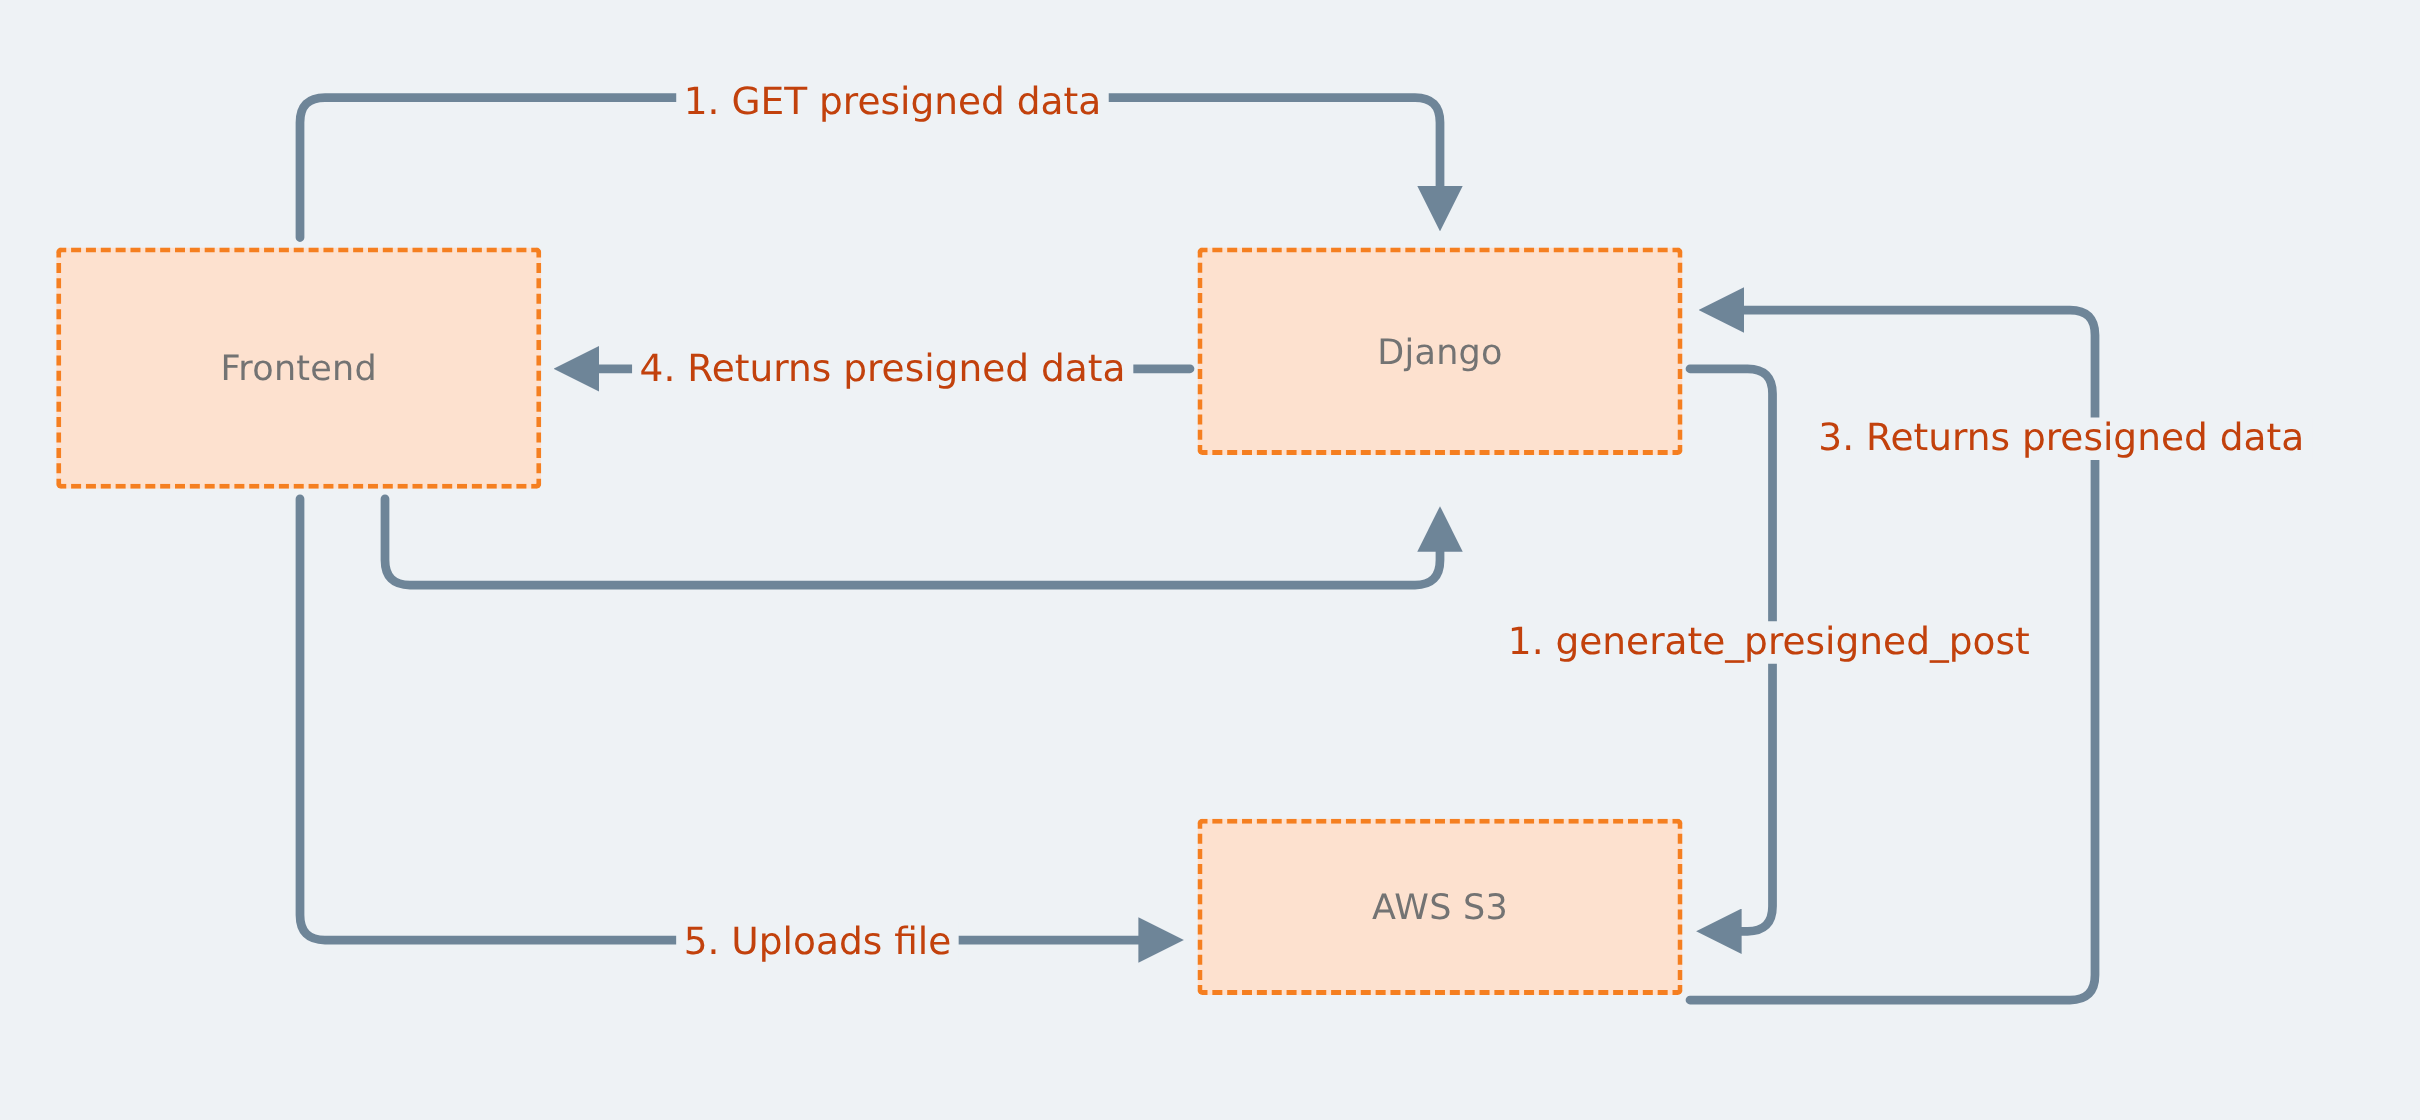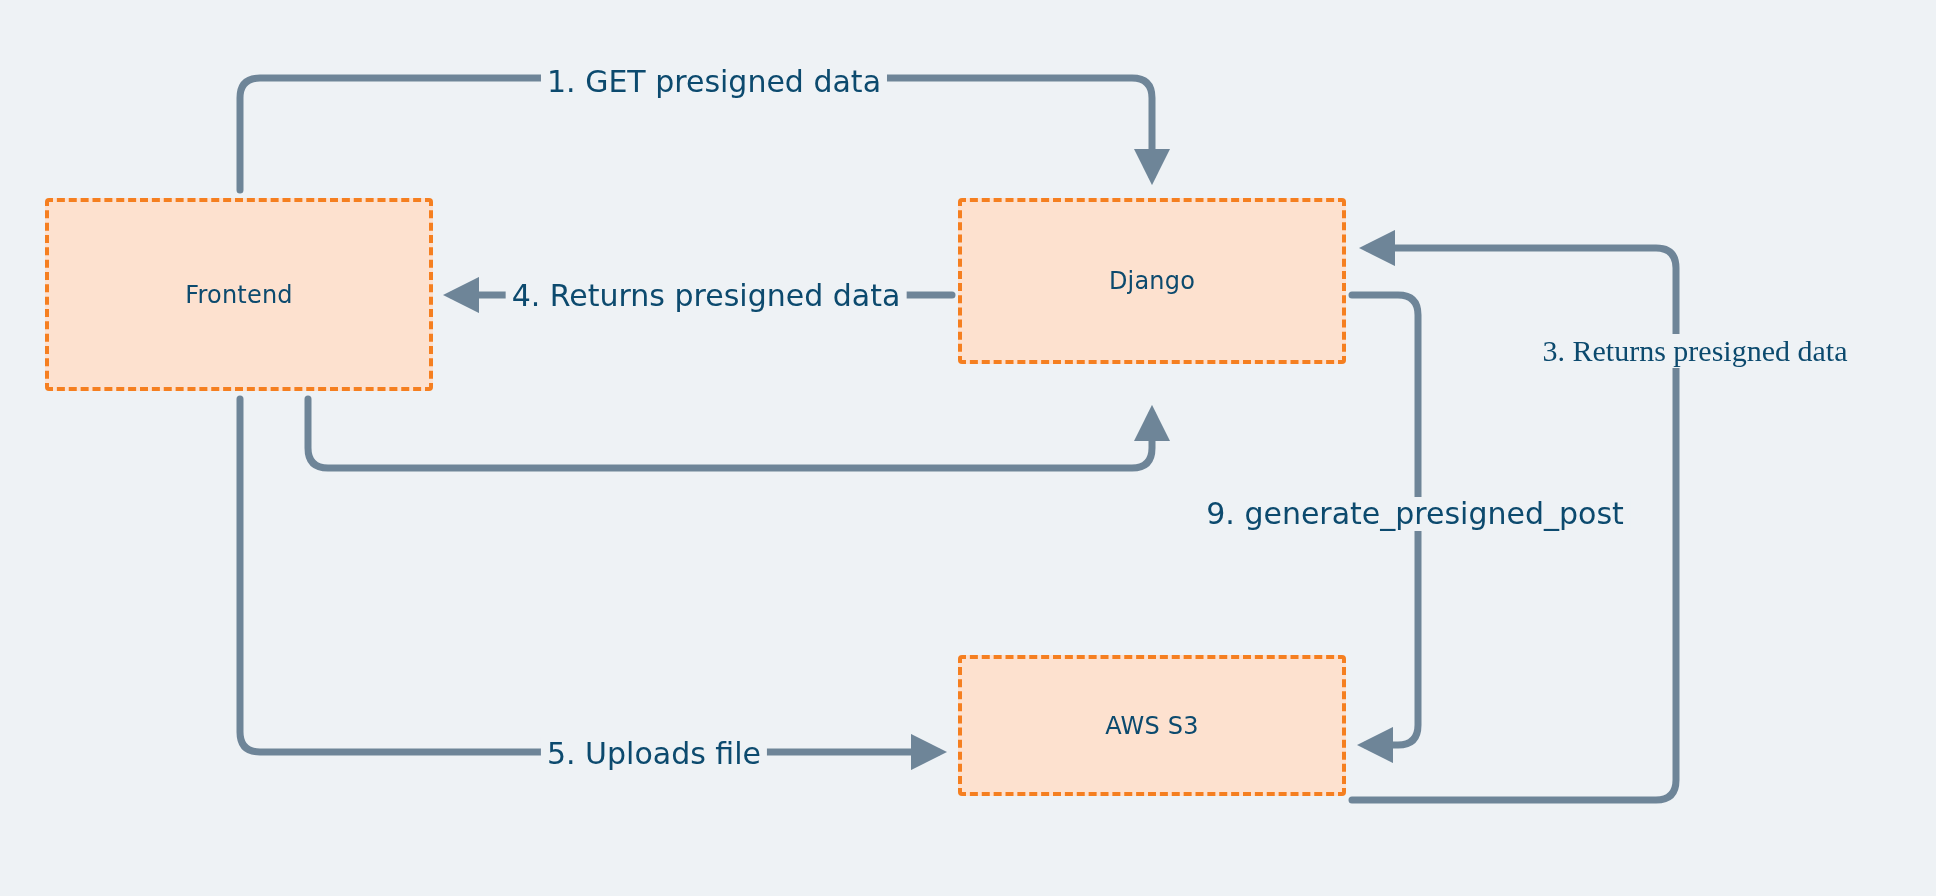--- a/index.html
+++ b/index.html
@@ -32,44 +32,44 @@
     box-sizing: border-box;
     background: #fde1cf;
     border: 4px dashed #f57f20;
     border-radius: 4px;
     display: flex;
     align-items: center;
     justify-content: center;
   }
   .node-label {
     font-family: "DejaVu Sans", sans-serif;
-    font-size: 24px;
-    color: #0c4a6e;
+    font-size: 28px;
+    color: #737373;
     letter-spacing: 0.2px;
     white-space: pre;
   }
   .edge-label {
     position: absolute;
     font-family: "DejaVu Sans", sans-serif;
     font-size: 30px;
-    color: #0c4a6e;
+    color: #c2410c;
     white-space: pre;
     background: #eef2f5;
     padding: 0 6px;
     line-height: 34px;
     transform: translate(-50%, -50%);
     pointer-events: none;
   }
   #node-frontend { left: 45px;  top: 198px; width: 388px; height: 193px; }
   #node-django   { left: 958px; top: 198px; width: 388px; height: 166px; }
   #node-aws-s3   { left: 958px; top: 655px; width: 388px; height: 141px; }
 
   #label-step-1 { left: 714px;  top: 82px;  }
   #label-step-4 { left: 706px;  top: 296px; }
-  #label-step-3 { left: 1695px; top: 351px; font-family: Liberation Serif, serif; }
+  #label-step-3 { left: 1649px; top: 351px; }
   #label-step-6 { left: 700px;  top: 468px; }
   #label-step-2 { left: 1415px; top: 514px; }
   #label-step-5 { left: 654px;  top: 754px; }
 </style>
 </head>
 <body>
 
 <div id="diagram-root">
 
   <svg id="flow-svg" viewBox="0 0 1936 896" xmlns="http://www.w3.org/2000/svg">
@@ -102,21 +102,21 @@
   <div class="node-box" id="node-django">
     <span class="node-label">Django</span>
   </div>
 
   <div class="node-box" id="node-aws-s3">
     <span class="node-label">AWS S3</span>
   </div>
 
   <div class="edge-label" id="label-step-1">1. GET presigned data</div>
 
-  <div class="edge-label" id="label-step-2">9. generate_presigned_post</div>
+  <div class="edge-label" id="label-step-2">1. generate_presigned_post</div>
 
   <div class="edge-label" id="label-step-3">3. Returns presigned data</div>
 
   <div class="edge-label" id="label-step-4">4. Returns presigned data</div>
 
   <div class="edge-label" id="label-step-5">5. Uploads file</div>
 
 
 </div>
 

